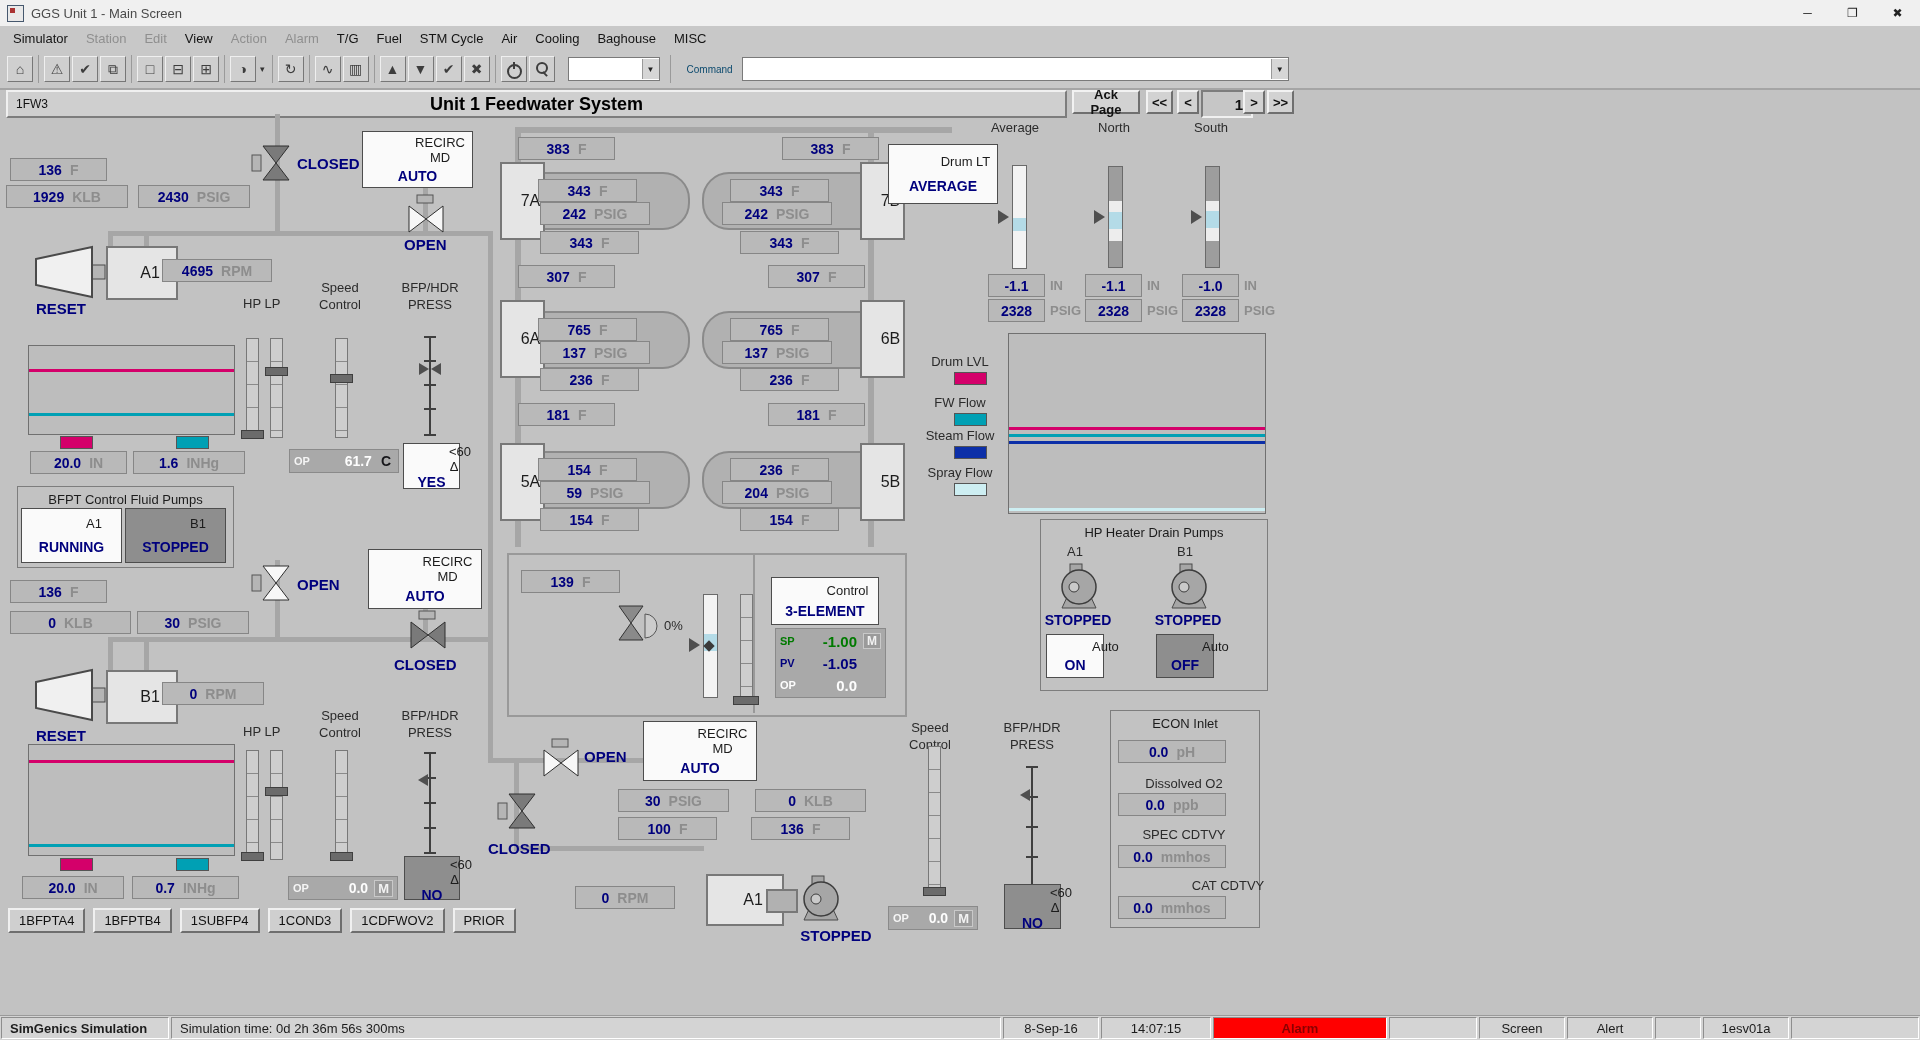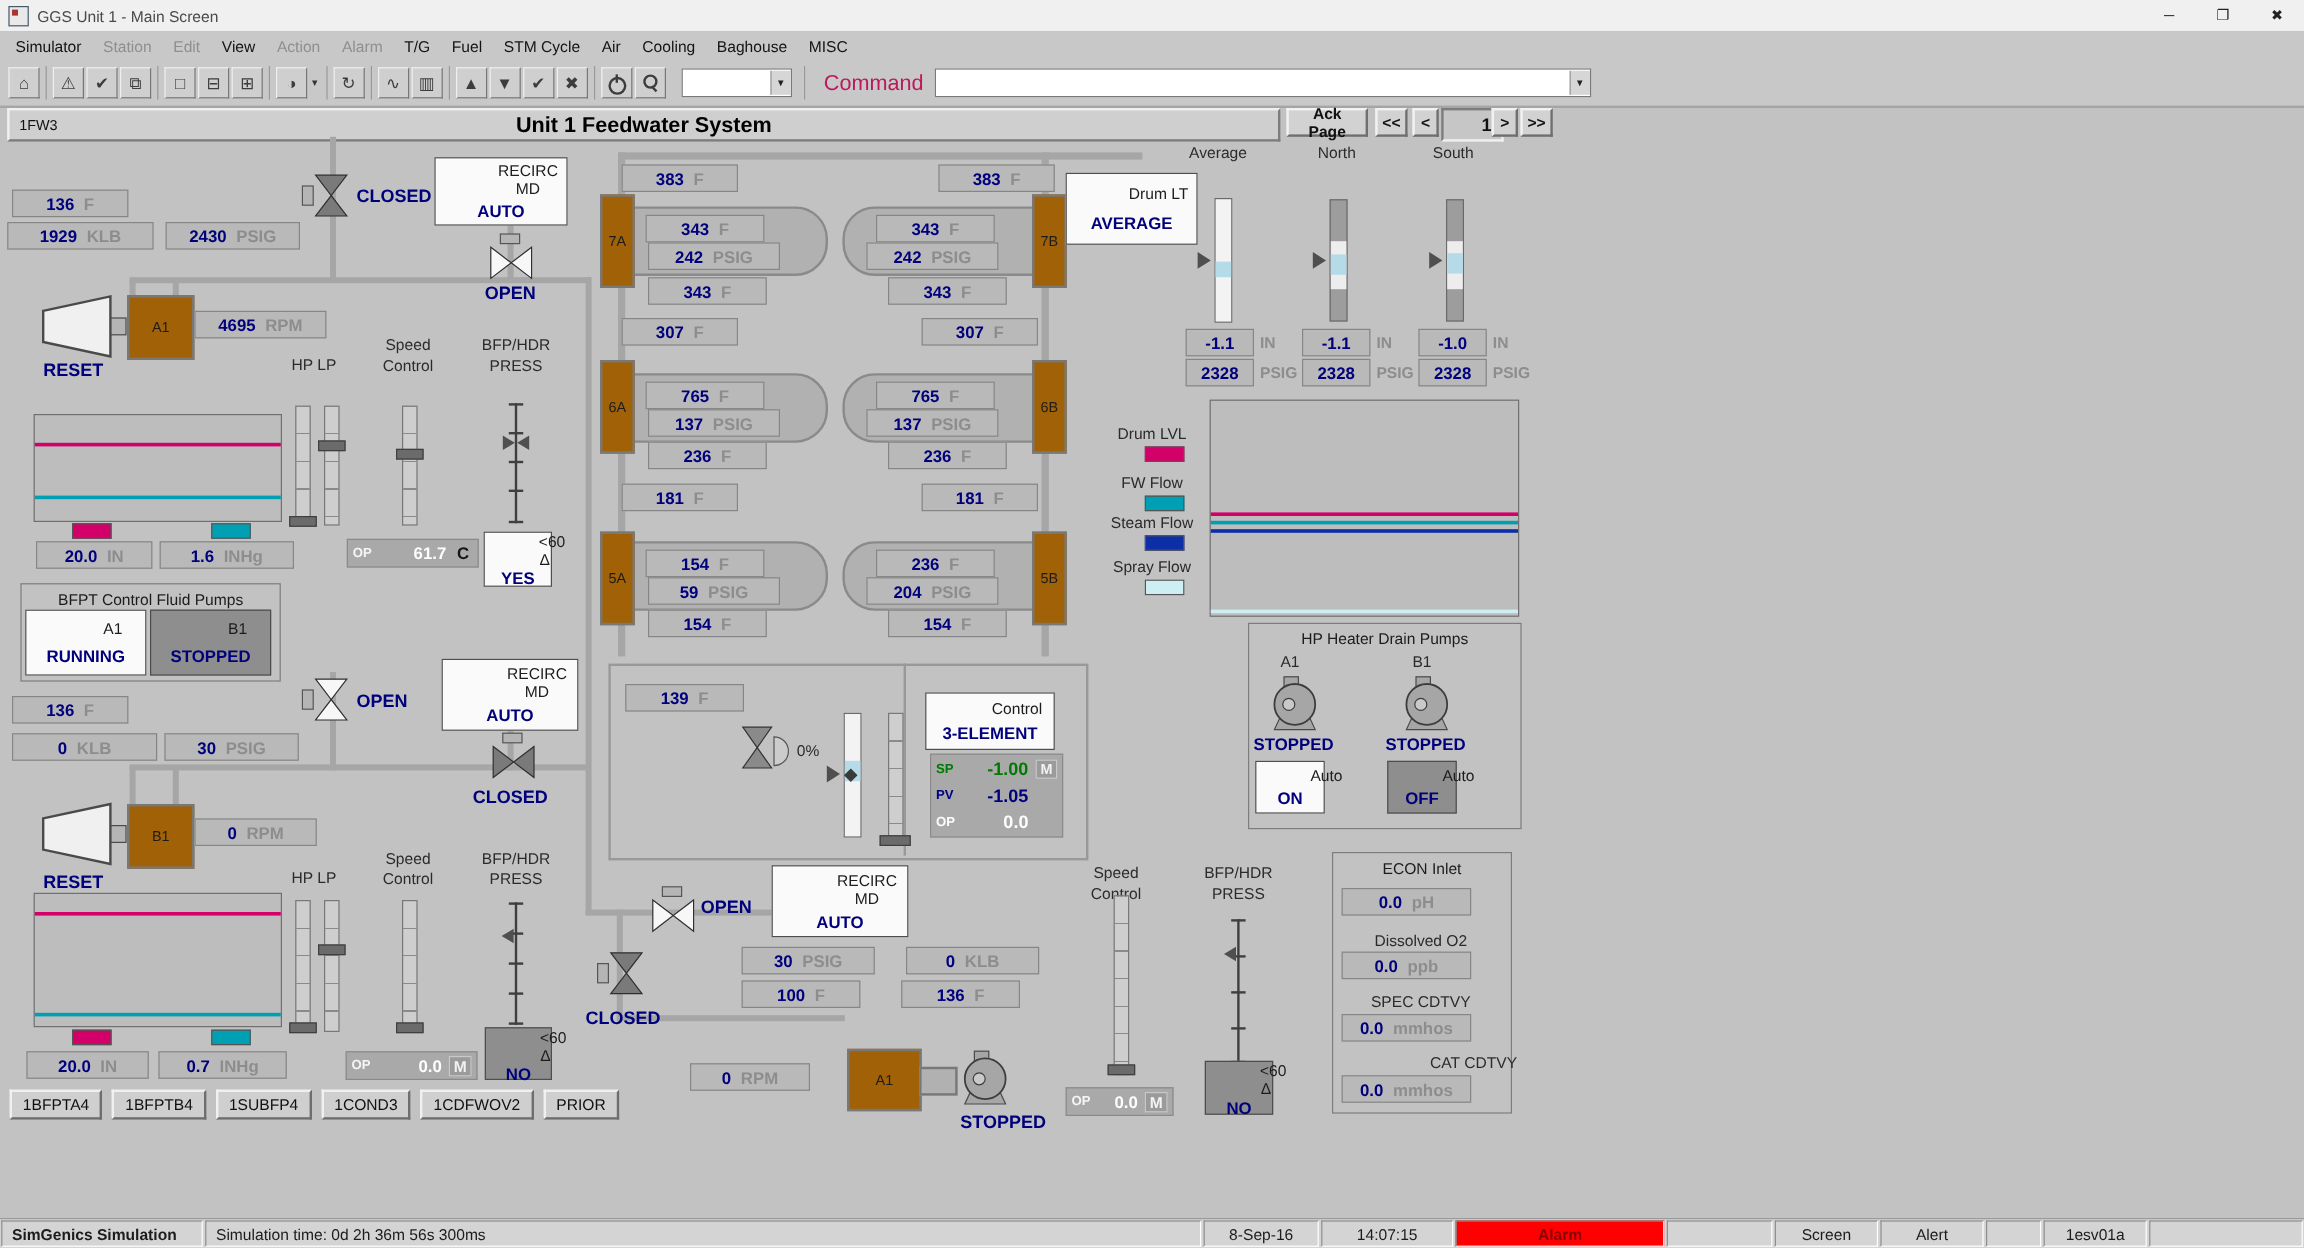--- a/index.html
+++ b/index.html
@@ -16,21 +16,21 @@
   .menubar{position:absolute;left:0;top:26px;right:0;height:24px;background:#c8c8c8;display:flex;align-items:center;padding-left:4px;font-size:13px;border-bottom:1px solid #b2b2b2;}
   .mitem{padding:3px 9px;color:#141414;}
   .mitem.dis{color:#8f8f8f;}
 
   .toolbar{position:absolute;left:0;top:50px;right:0;height:38px;background:#c8c8c8;display:flex;align-items:center;padding-left:6px;border-bottom:2px solid #a5a5a5;}
   .tbtn{width:26px;height:26px;margin:0 1px;background:#cfcfcf;border:1px solid;border-color:#efefef #777 #777 #efefef;display:flex;align-items:center;justify-content:center;font-size:14px;color:#3d3d3d;padding:0;}
   .tsep{width:1px;height:28px;background:#9a9a9a;margin:0 4px;}
   .caret{font-size:9px;margin:0 3px;color:#333;}
   .combo{height:22px;background:#fff;border:1px solid #7a7a7a;display:flex;align-items:center;justify-content:flex-end;}
   .combo .arrow{width:16px;height:20px;background:#d6d6d6;border-left:1px solid #999;display:flex;align-items:center;justify-content:center;font-size:8px;color:#222;}
-  .cmdlabel{font-size:18px;color:#be185d;margin:0 9px 0 12px;}
+  .cmdlabel{font-size:10px;color:#0c4a6e;margin:0 9px 0 12px;}
   .pwricon{position:relative;width:14px;height:14px;display:inline-block;}
   .pwricon .ring{position:absolute;left:0;top:2px;width:11px;height:11px;border:2px solid #3d3d3d;border-radius:50%;}
   .pwricon .stick{position:absolute;left:6px;top:0;width:2px;height:7px;background:#3d3d3d;}
   .magicon{position:relative;width:14px;height:14px;display:inline-block;}
   .magicon .mring{position:absolute;left:1px;top:0;width:8px;height:8px;border:2px solid #3d3d3d;border-radius:50%;}
   .magicon .mhandle{position:absolute;left:9px;top:9px;width:2px;height:6px;background:#3d3d3d;transform:rotate(-45deg);}
 
   
   .hdr{position:absolute;left:6px;top:90px;width:1057px;height:24px;background:#cfcfcf;border:2px solid;border-color:#f0f0f0 #7d7d7d #7d7d7d #f0f0f0;display:flex;align-items:center;}
   .pageid{font-size:12px;color:#111;margin-left:8px;z-index:2;}
@@ -50,21 +50,21 @@
   .wb{position:absolute;background:#fafafa;border:1px solid #4d4d4d;text-align:center;display:flex;flex-direction:column;justify-content:space-evenly;padding:0;font-family:inherit;}
   .wb .t{font-size:13px;color:#1c1c1c;margin-left:45px;}
   .wb .m{font-size:14px;font-weight:bold;color:#00007d;}
   .db{background:#8e8e8e;}
   .panel{position:absolute;border:2px solid #999;}
   .panel1{border:1px solid #7d7d7d;}
   .ptitle{text-align:center;font-size:13px;color:#1c1c1c;margin-top:5px;}
   .cap{position:absolute;background:#b1b1b1;border:2px solid #8a8a8a;}
   .capr{border-radius:0 27px 27px 0;}
   .capl{border-radius:27px 0 0 27px;}
-  .htab{position:absolute;background:#a16207;border:2px solid #787878;display:flex;align-items:center;justify-content:center;font-size:12px;color:#1c1c1c;}
+  .htab{position:absolute;background:#e5e5e5;border:2px solid #787878;display:flex;align-items:center;justify-content:center;font-size:16px;color:#1c1c1c;padding-left:16px;}
   .mbox{position:absolute;background:#b1b1b1;border:2px solid #787878;}
   .trend{position:absolute;background:#bdbdbd;border:1px solid #707070;}
   .tline{position:absolute;left:0;right:0;height:3px;}
   .swatch{position:absolute;width:31px;height:11px;border:1px solid #555;}
   .sbar{position:absolute;width:11px;border:1px solid #787878;background:repeating-linear-gradient(180deg,#cecece 0px,#cecece 22px,#8a8a8a 22px,#8a8a8a 23px);}
   .shandle{position:absolute;left:-6px;width:21px;height:7px;background:#6b6b6b;border:1px solid #3f3f3f;}
   .baseplate{position:absolute;background:#6b6b6b;border:1px solid #3f3f3f;}
   .vgauge{position:absolute;width:2px;background:#3f3f3f;}
   .gtick{position:absolute;left:-5px;width:12px;height:2px;background:#3f3f3f;}
   .vsvg{position:absolute;}

